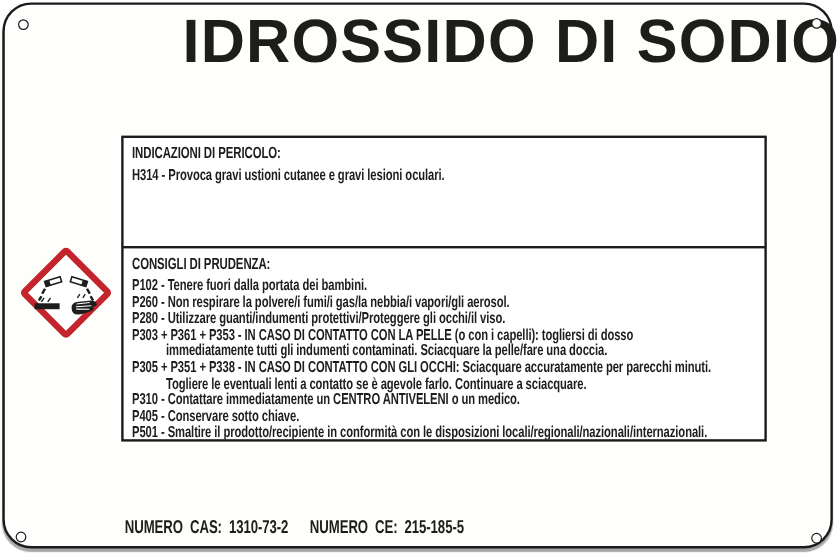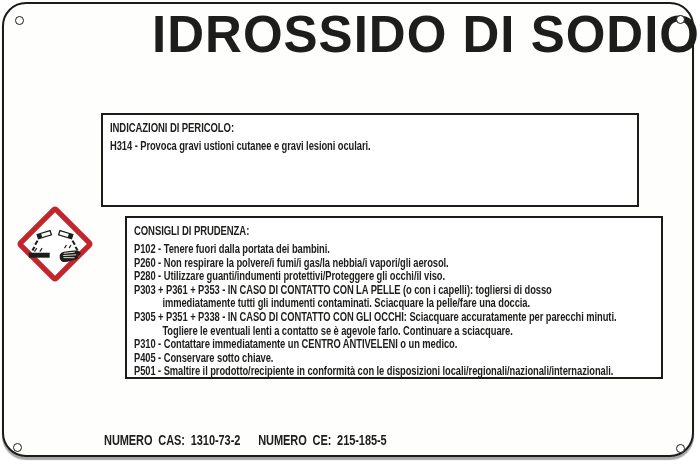--- a/index.html
+++ b/index.html
@@ -28,21 +28,21 @@
     position:absolute;top:9px;left:0;right:0;text-align:right;
     font-size:51px;font-weight:bold;letter-spacing:1px;line-height:1;
     white-space:nowrap;color:#1d1d1b;z-index:2;
   }
   .box{
     position:absolute;left:101px;width:538px;box-sizing:border-box;
     border:2px solid #1b1b19;background:#fff;
     padding:5px 7px;overflow:hidden;z-index:2;
   }
   .box.hazard{top:113px;height:94px;}
-  .box.prudenza{top:216px;height:163px;margin-left:24px;}
+  .box.prudenza{top:205px;height:163px;}
   .cond{
     transform:scaleX(0.71);transform-origin:0 50%;
     white-space:nowrap;letter-spacing:-0.1px;
   }
   .bhead{
     font-size:13.4px;font-weight:bold;line-height:15px;margin-bottom:4px;
   }
   .pline{
     font-size:13.2px;font-weight:bold;line-height:13.6px;
   }

